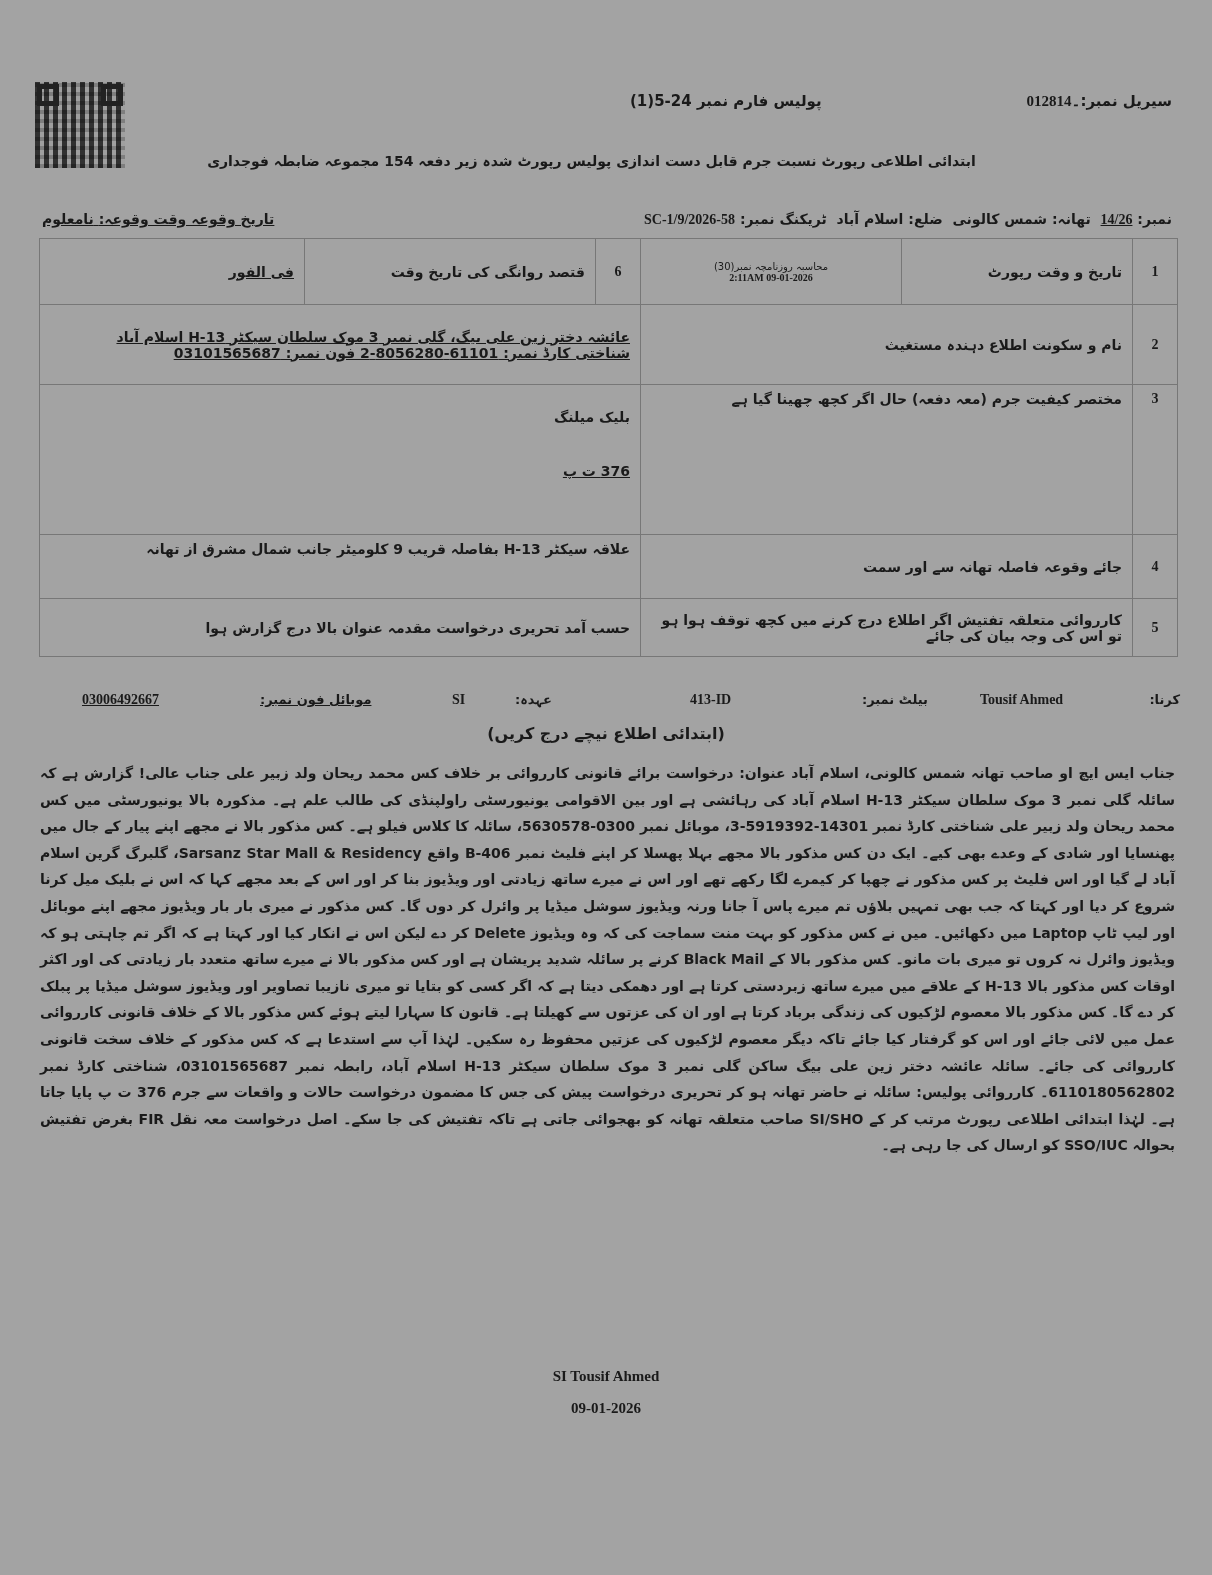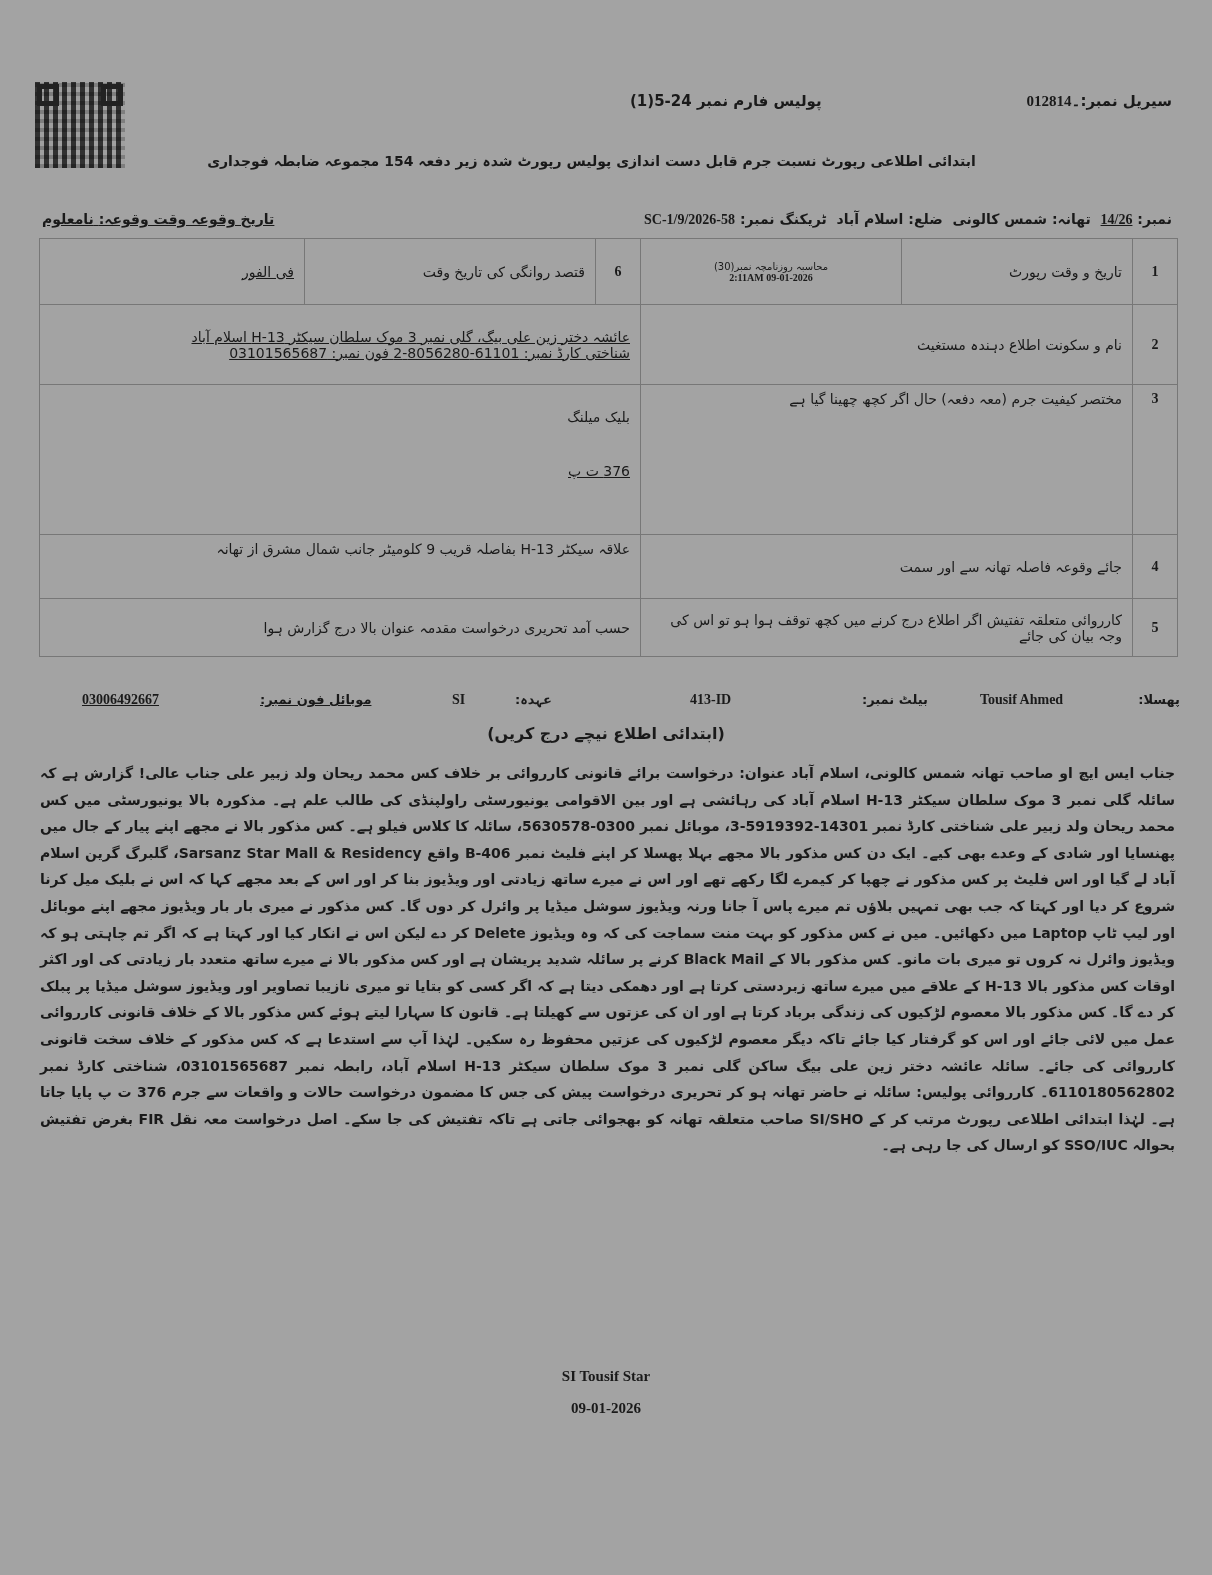--- a/index.html
+++ b/index.html
@@ -23,21 +23,21 @@
   .qr::before { left: 2px; top: 2px; }
   .qr::after { right: 2px; top: 2px; }
   .hdr { font-size: 15px; font-weight: bold; }
   .u { text-decoration: underline; }
   table.grid {
     position: absolute; left: 39px; top: 238px; width: 1139px;
     border-collapse: collapse; direction: rtl; font-size: 14px;
   }
   table.grid td { border: 1.5px solid #777; padding: 6px 10px; vertical-align: middle; }
   .num { width: 24px; text-align: center; font-family: "Liberation Serif", serif; font-weight: bold; }
-  .lbl { font-weight: normal; }
+  .lbl { font-weight: bold; }
   .small { font-size: 10px; text-align: center; }
   .officer-row { left: 40px; top: 692px; width: 1140px; height: 26px; font-size: 14px; }
   .body-text {
     left: 40px; top: 760px; width: 1135px; font-size: 14px; line-height: 26.6px;
     direction: rtl; text-align: justify; text-align-last: right; font-weight: bold;
   }
   .sig { left: 0; width: 1212px; text-align: center; font-family: "Liberation Serif", serif; font-weight: bold; font-size: 15px; }
 </style>
 </head>
 <body>
@@ -102,27 +102,27 @@
   </tr>
   <tr style="height:58px;">
     <td class="num">5</td>
     <td class="lbl" colspan="2">کارروائی متعلقہ تفتیش اگر اطلاع درج کرنے میں کچھ توقف ہوا ہو تو اس کی وجہ بیان کی جائے</td>
     <td colspan="3" class="lbl">حسب آمد تحریری درخواست مقدمہ عنوان بالا درج گزارش ہوا</td>
   </tr>
 </tbody>
   </table>
 
 <div class="abs officer-row">
-  <span class="abs rtl hdr" style="right:0; top:0; font-size:13px;">پھسلا:</span>
+  <span class="abs rtl hdr" style="right:0; top:0; font-size:13px;">کرنا:</span>
   <span class="abs latin" style="left:940px; top:0;">Tousif Ahmed</span>
   <span class="abs rtl hdr" style="left:775px; top:0; font-size:13px;margin-left:47px;">بیلٹ نمبر:</span>
   <span class="abs latin" style="left:650px; top:0;">413-ID</span>
   <span class="abs rtl hdr" style="left:475px; top:0; font-size:13px;">عہدہ:</span>
   <span class="abs latin" style="left:412px; top:0;">SI</span>
   <span class="abs rtl hdr u" style="left:220px; top:0; font-size:13px;">موبائل فون نمبر:</span>
   <span class="abs latin u" style="left:42px; top:0;">03006492667</span>
 </div>
 <div class="abs rtl hdr" style="left:0; width:1212px; text-align:center; top:724px; font-size:16px;">(ابتدائی اطلاع نیچے درج کریں)</div>
 
 <div class="abs body-text">جناب ایس ایچ او صاحب تھانہ شمس کالونی، اسلام آباد عنوان: درخواست برائے قانونی کارروائی بر خلاف کس محمد ریحان ولد زبیر علی جناب عالی! گزارش ہے کہ سائلہ گلی نمبر 3 موک سلطان سیکٹر H-13 اسلام آباد کی رہائشی ہے اور بین الاقوامی یونیورسٹی راولپنڈی کی طالب علم ہے۔ مذکورہ بالا یونیورسٹی میں کس محمد ریحان ولد زبیر علی شناختی کارڈ نمبر 14301-5919392-3، موبائل نمبر 0300-5630578، سائلہ کا کلاس فیلو ہے۔ کس مذکور بالا نے مجھے اپنے پیار کے جال میں پھنسایا اور شادی کے وعدے بھی کیے۔ ایک دن کس مذکور بالا مجھے بہلا پھسلا کر اپنے فلیٹ نمبر B-406 واقع Sarsanz Star Mall &amp; Residency، گلبرگ گرین اسلام آباد لے گیا اور اس فلیٹ پر کس مذکور نے چھپا کر کیمرے لگا رکھے تھے اور اس نے میرے ساتھ زیادتی اور ویڈیوز بنا کر اور اس کے بعد مجھے کہا کہ اس نے بلیک میل کرنا شروع کر دیا اور کہتا کہ جب بھی تمہیں بلاؤں تم میرے پاس آ جانا ورنہ ویڈیوز سوشل میڈیا پر وائرل کر دوں گا۔ کس مذکور نے میری بار بار ویڈیوز مجھے اپنے موبائل اور لیپ ٹاپ Laptop میں دکھائیں۔ میں نے کس مذکور کو بہت منت سماجت کی کہ وہ ویڈیوز Delete کر دے لیکن اس نے انکار کیا اور کہتا ہے کہ اگر تم چاہتی ہو کہ ویڈیوز وائرل نہ کروں تو میری بات مانو۔ کس مذکور بالا کے Black Mail کرنے پر سائلہ شدید پریشان ہے اور کس مذکور بالا نے میرے ساتھ متعدد بار زیادتی کی اور اکثر اوقات کس مذکور بالا H-13 کے علاقے میں میرے ساتھ زبردستی کرتا ہے اور دھمکی دیتا ہے کہ اگر کسی کو بتایا تو میری نازیبا تصاویر اور ویڈیوز سوشل میڈیا پر پبلک کر دے گا۔ کس مذکور بالا معصوم لڑکیوں کی زندگی برباد کرتا ہے اور ان کی عزتوں سے کھیلتا ہے۔ قانون کا سہارا لیتے ہوئے کس مذکور بالا کے خلاف قانونی کارروائی عمل میں لائی جائے اور اس کو گرفتار کیا جائے تاکہ دیگر معصوم لڑکیوں کی عزتیں محفوظ رہ سکیں۔ لہٰذا آپ سے استدعا ہے کہ کس مذکور کے خلاف سخت قانونی کارروائی کی جائے۔ سائلہ عائشہ دختر زین علی بیگ ساکن گلی نمبر 3 موک سلطان سیکٹر H-13 اسلام آباد، رابطہ نمبر 03101565687، شناختی کارڈ نمبر 6110180562802۔ کارروائی پولیس: سائلہ نے حاضر تھانہ ہو کر تحریری درخواست پیش کی جس کا مضمون درخواست حالات و واقعات سے جرم 376 ت پ پایا جاتا ہے۔ لہٰذا ابتدائی اطلاعی رپورٹ مرتب کر کے SI/SHO صاحب متعلقہ تھانہ کو بھجوائی جاتی ہے تاکہ تفتیش کی جا سکے۔ اصل درخواست معہ نقل FIR بغرض تفتیش بحوالہ SSO/IUC کو ارسال کی جا رہی ہے۔</div>
 
-<div class="abs sig" style="top:1368px;">SI Tousif Star</div>
+<div class="abs sig" style="top:1368px;">SI Tousif Ahmed</div>
 <div class="abs sig" style="top:1400px;">09-01-2026</div>
 
 </body></html>

